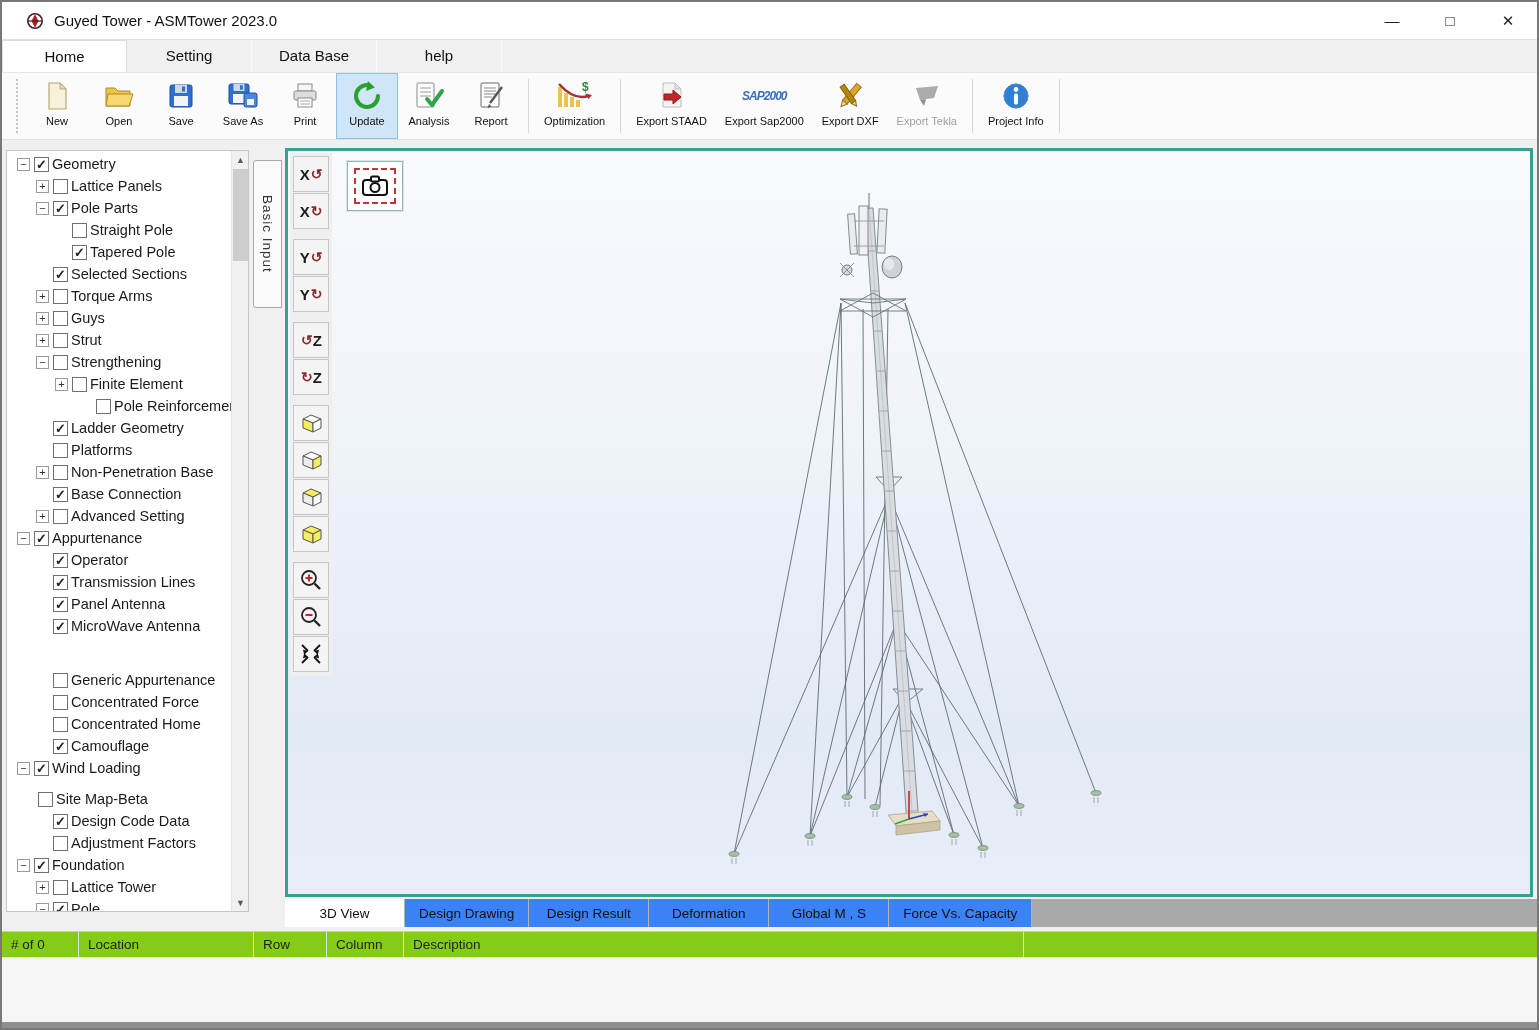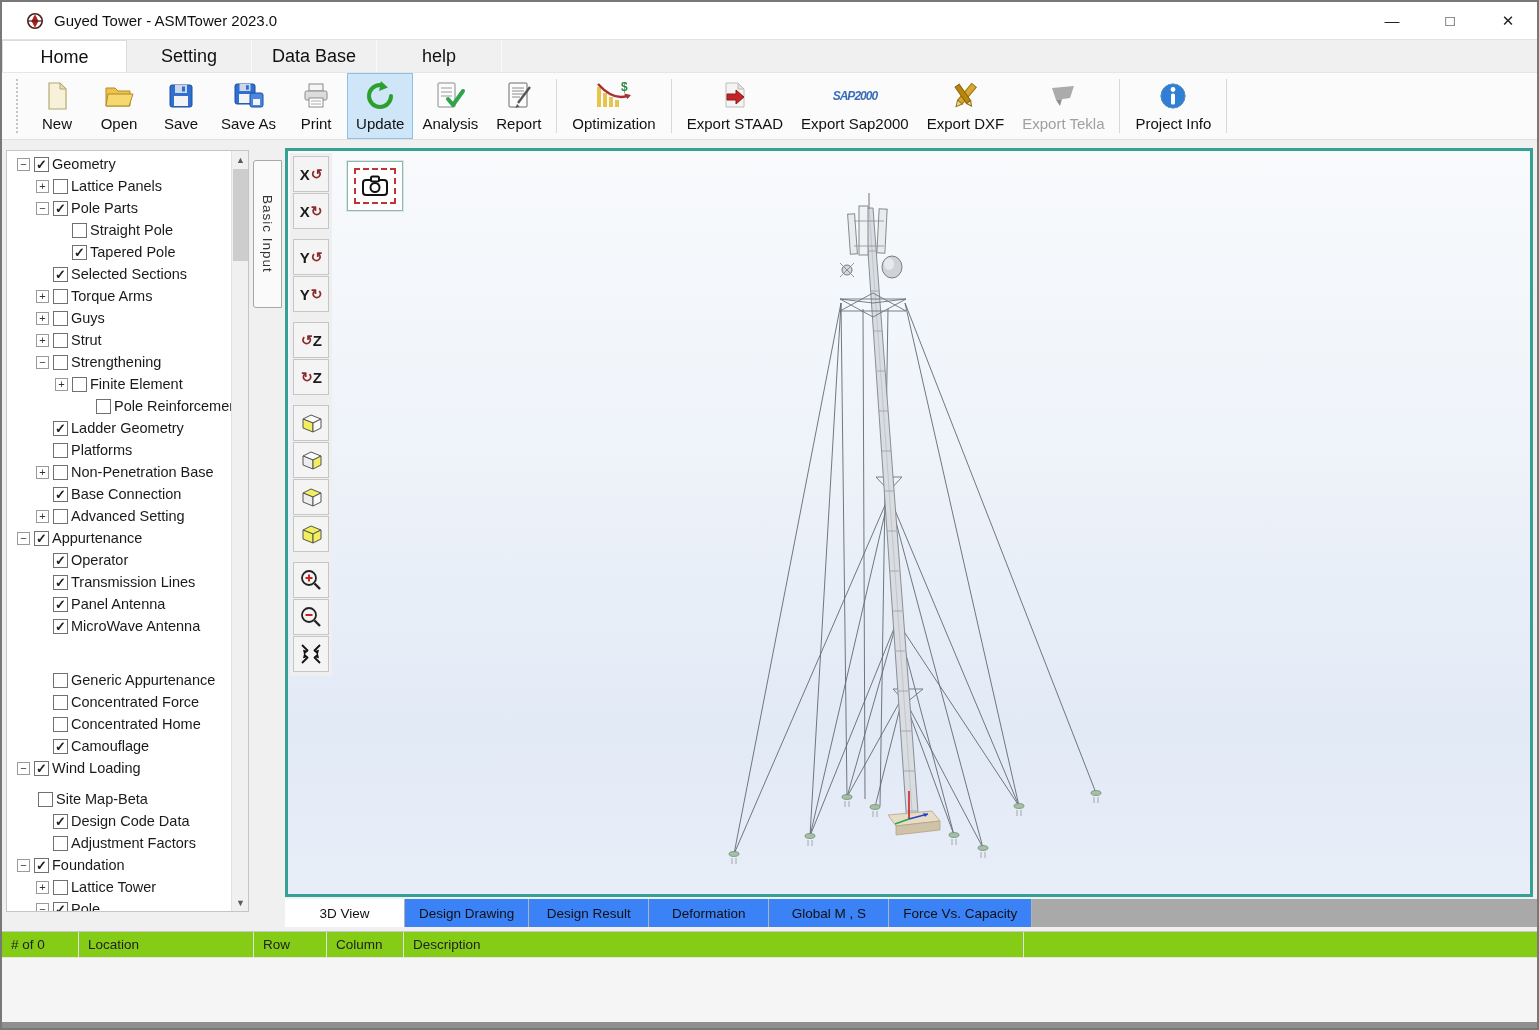--- a/index.html
+++ b/index.html
@@ -15,32 +15,32 @@
               display:flex; align-items:center; border-bottom:1px solid #e2e2e2; }
   .appicon { width:18px; height:18px; margin-left:24px; }
   .apptitle { font-size:15px; margin-left:10px; color:#111; }
   .wincontrols { margin-left:auto; display:flex; height:100%; }
   .winbtn { width:58px; height:100%; display:flex; align-items:center; justify-content:center;
             font-size:15px; color:#222; cursor:default; }
 
   
   .ribbontabs { position:absolute; left:2px; top:40px; right:2px; height:33px; background:#f0f0f0;
                 display:flex; border-bottom:1px solid #e6e6e6; }
-  .rtab { width:125px; text-align:center; line-height:32px; font-size:18px; color:#111;
+  .rtab { width:125px; text-align:center; line-height:32px; font-size:15px; color:#111;
           border-right:1px solid #fafafa; background:#f0f0f0; }
   .rtab.active { background:#ffffff; border:1px solid #dcdcdc; border-bottom:none; font-weight:400; }
 
   
   .toolbar { position:absolute; left:2px; top:73px; right:2px; height:67px; background:#fbfbfb;
              border-bottom:1px solid #e0e0e0; display:flex; align-items:stretch; padding-left:14px; }
   .grip { width:4px; margin:6px 6px 6px 0; border-left:2px dotted #c3c3c3; }
   .tbtn { min-width:62px; padding:4px 8px 2px 8px; display:flex; flex-direction:column; align-items:center;
           justify-content:flex-start; border:1px solid transparent; }
   .tbtn .ticon { height:36px; display:flex; align-items:center; justify-content:center; }
-  .tbtn .tlabel { font-size:15px; color:#111; white-space:nowrap; margin-top:1px; }
+  .tbtn .tlabel { font-size:11px; color:#111; white-space:nowrap; margin-top:1px; }
   .tbtn.active { background:#cfe6f9; border:1px solid #8fbfe4; }
   .tbtn.disabled .tlabel { color:#a0a0a0; }
   .tsep { width:1px; background:#d8d8d8; margin:6px 6px; }
   .sap-logo { font-size:12px; font-weight:bold; font-style:italic; color:#3a6db8; letter-spacing:-1px; }
 
   
   .treepanel { position:absolute; left:6px; top:150px; width:243px; height:762px; background:#ffffff;
                border:1px solid #c5c5c5; overflow:hidden; }
   .treescroll { position:absolute; right:0; top:0; width:17px; height:100%; background:#f0f0f0;
                 border-left:1px solid #e2e2e2; }

